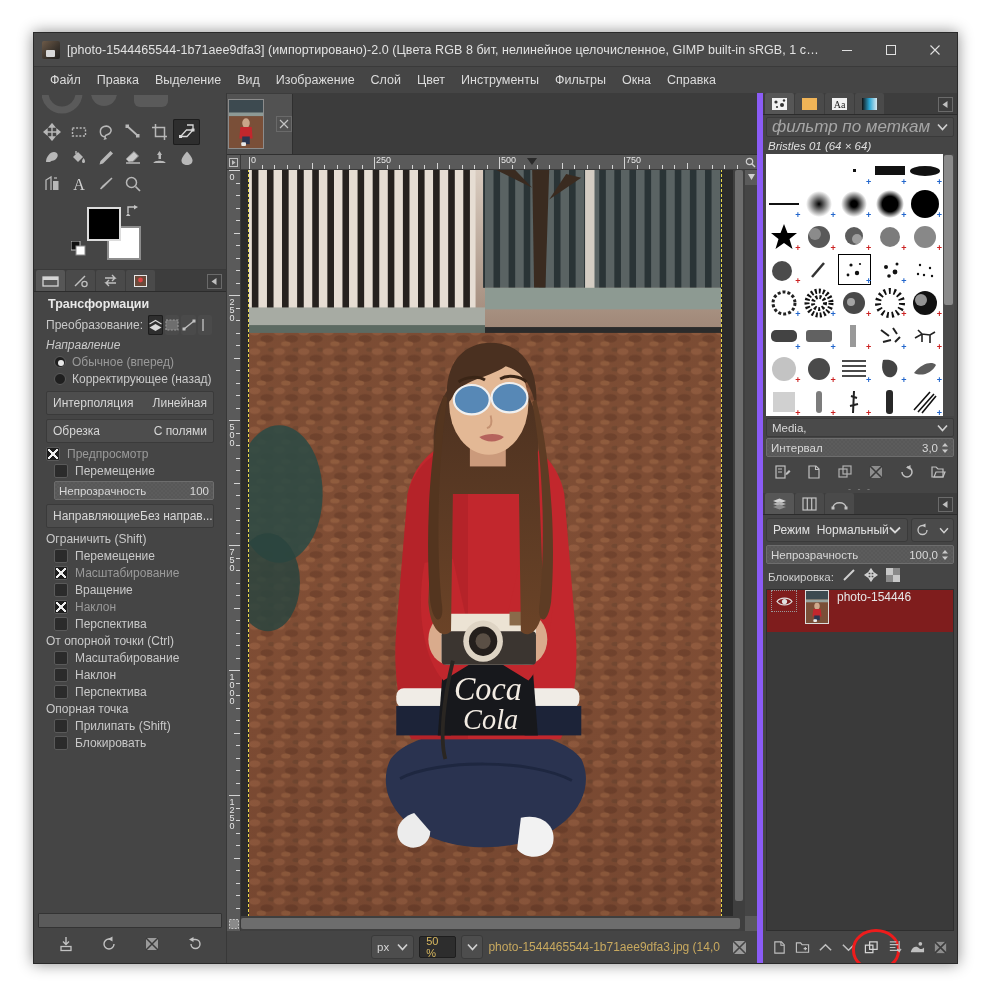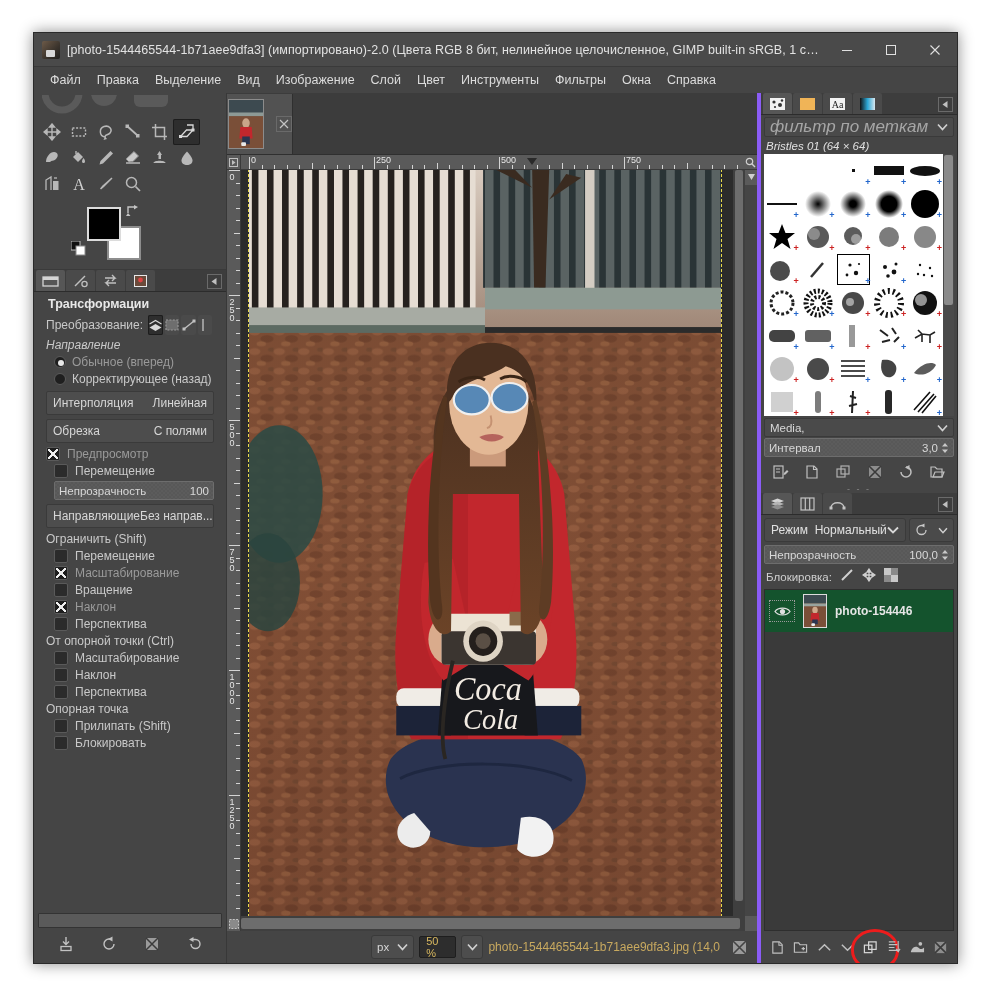--- a/index.html
+++ b/index.html
@@ -260,21 +260,21 @@
     display:flex;align-items:center;justify-content:center;
   }
   .status-text{color:#c8a95f;font-size:12px;white-space:nowrap;overflow:hidden;}
   .cancel-btn{
     margin-left:auto;width:24px;height:22px;display:flex;align-items:center;justify-content:center;
   }
 
   
   .right-dock{
     width:200px;flex:none;display:flex;flex-direction:column;background:#454545;
-    border-left:4px solid #8b5cf6;
+    border-left:6px solid #8b5cf6;
   }
   .brush-panel{flex:none;display:flex;flex-direction:column;}
   .filter-combo{
     background:#4a4a4a;border:1px solid #3a3a3a;border-radius:2px;height:20px;margin:2px 3px;
     display:flex;align-items:center;padding:0 5px;justify-content:space-between;
   }
   .filter-combo .ph{color:#a6a6a6;font-size:17px;font-style:italic;}
   .brush-name{color:#e0e0e0;font-size:11.5px;font-style:italic;padding:1px 5px 2px 5px;}
   .brush-grid-wrap{display:flex;margin:0 3px;}
   .brush-grid{
@@ -306,21 +306,21 @@
     display:flex;align-items:center;padding:0 6px;justify-content:space-between;
   }
   .mode-combo .t{color:#e0e0e0;font-size:12px;}
   .mode-extra{
     width:46px;background:#4a4a4a;border:1px solid #3a3a3a;border-radius:3px;height:24px;
     display:flex;align-items:center;justify-content:space-around;
   }
   .lock-row{display:flex;align-items:center;gap:8px;padding:1px 5px 3px 5px;text-align:center;}
   .lock-row .t{color:#d0d0d0;font-size:11.5px;}
   .layer-list{flex:1;min-height:0;background:#3a3a3a;margin:0 3px;border:1px solid #2e2e2e;overflow:hidden;}
-  .layer-item{display:flex;align-items:center;height:42px;padding:0 4px;gap:8px;background:#14532d;font-weight:bold;}
+  .layer-item{display:flex;height:42px;padding:0 4px;gap:8px;background:#7f1d1d;}
   .eye-box{width:26px;height:22px;display:flex;align-items:center;justify-content:center;
     border:1px dotted #9a9a9a;}
   .layer-thumb{width:24px;height:34px;border:1px solid #dcdcdc;overflow:hidden;position:relative;}
   .layer-name{color:#e6e6e6;font-size:12px;white-space:nowrap;overflow:hidden;}
   .layer-btns{display:flex;justify-content:space-around;align-items:center;height:32px;padding:0 5px;}
   .lbtn{width:24px;height:22px;display:flex;align-items:center;justify-content:center;position:relative;}
   .lbtn.highlight::after{
     content:"";position:absolute;left:-8px;top:-7px;width:42px;height:36px;
     border:3px solid #ee1c1c;border-radius:50%/48%;
   }

